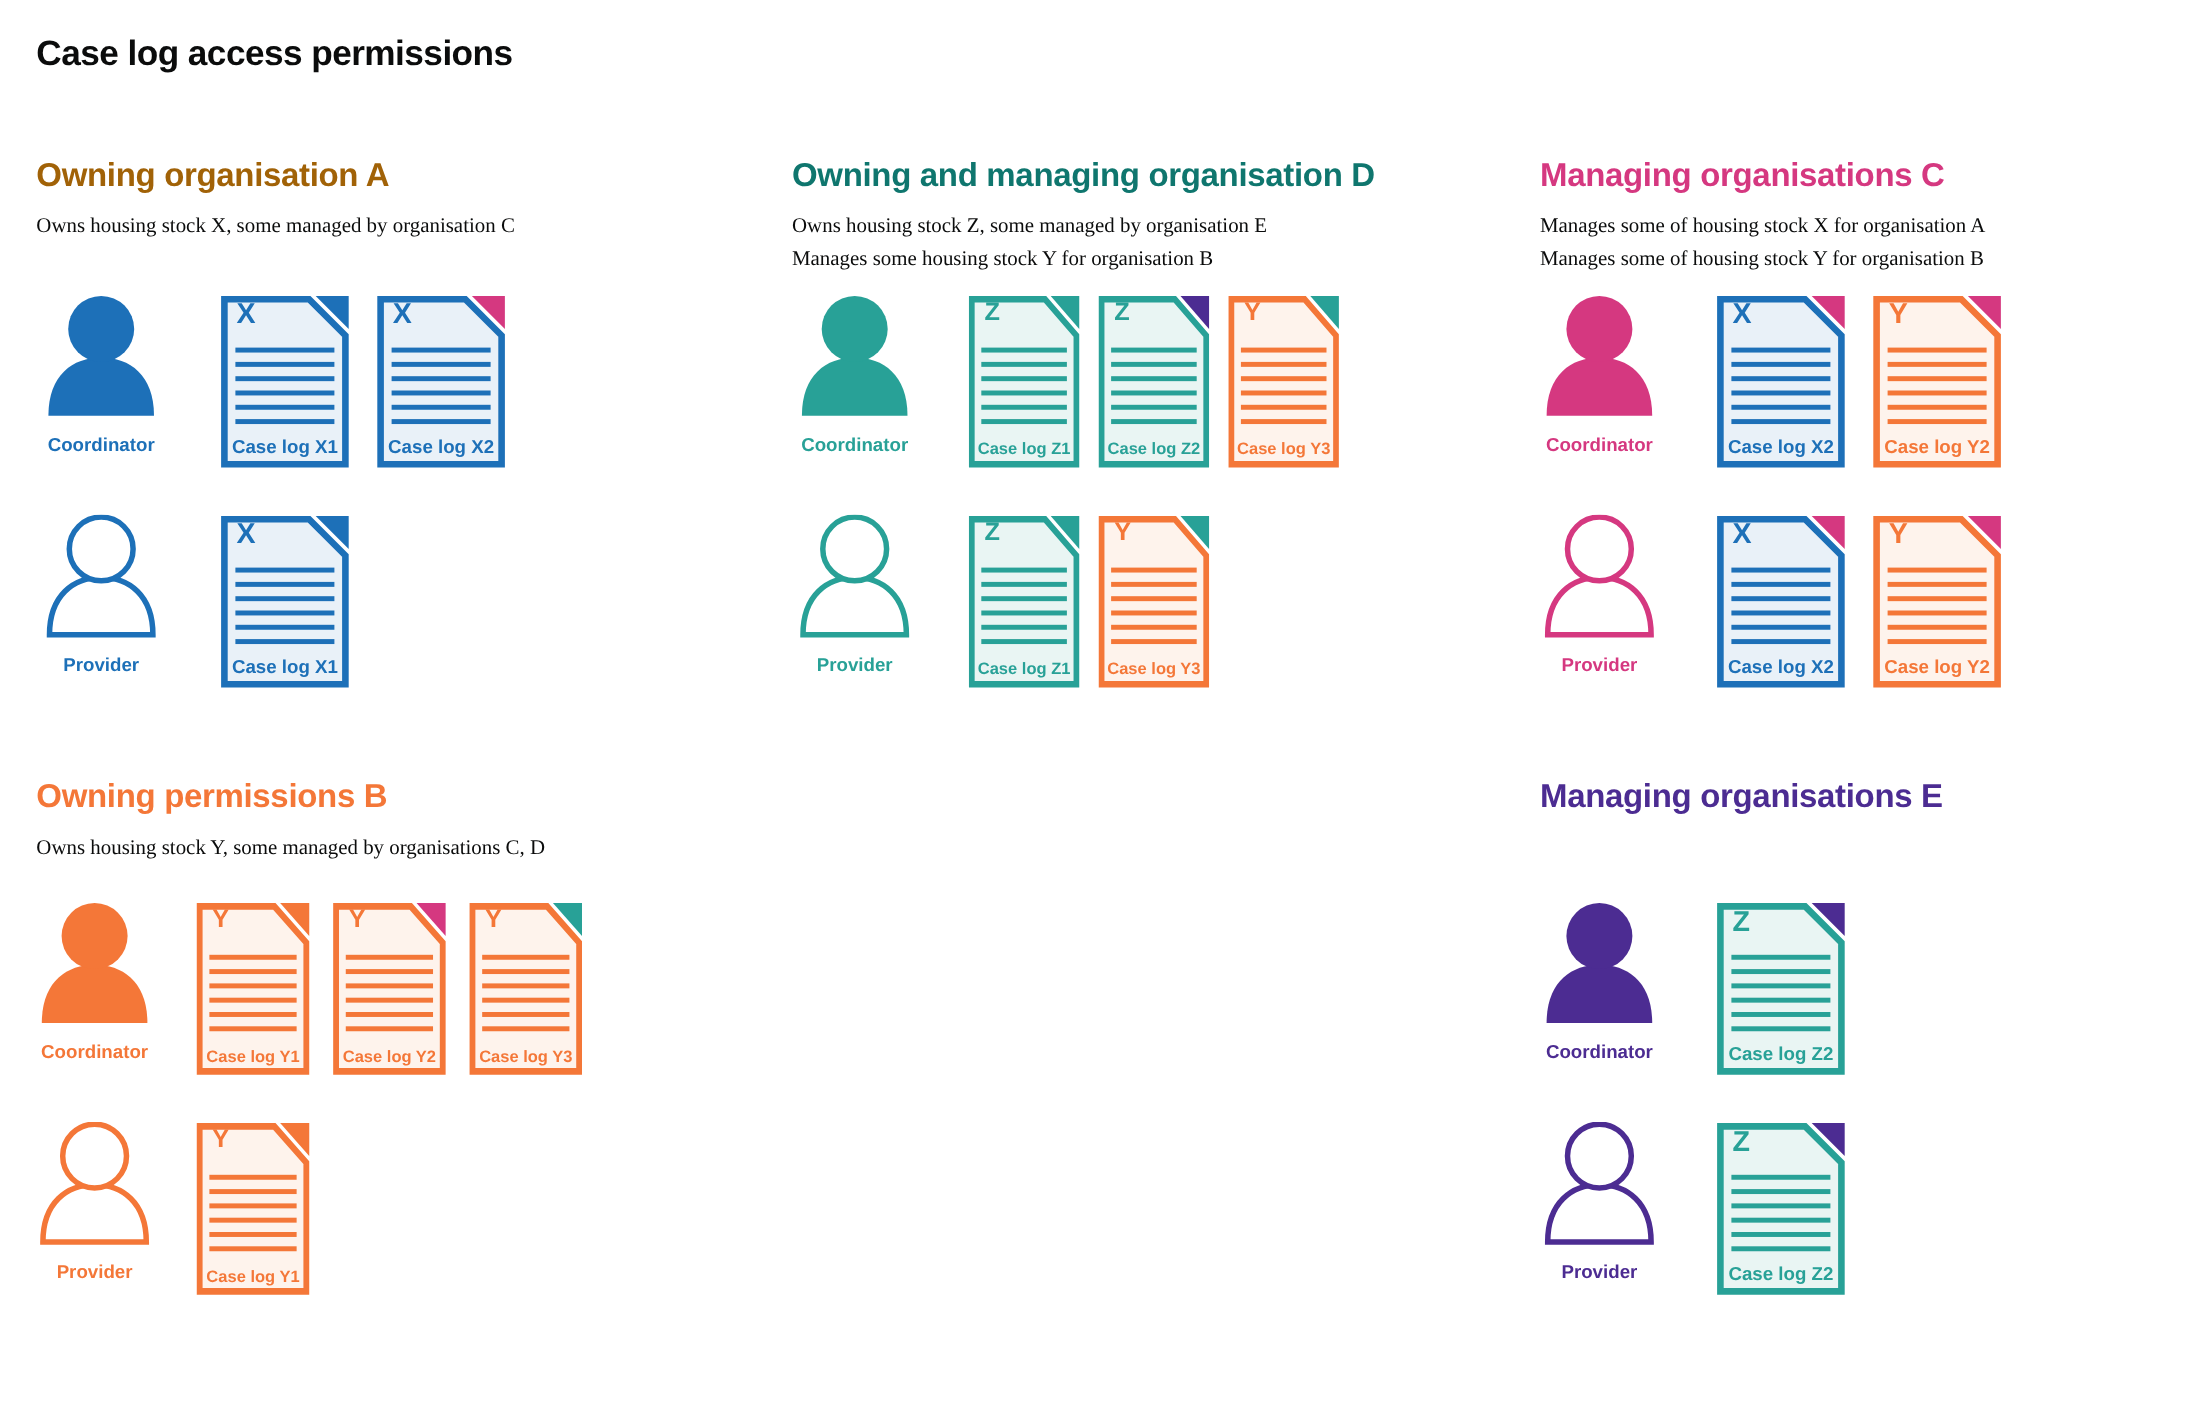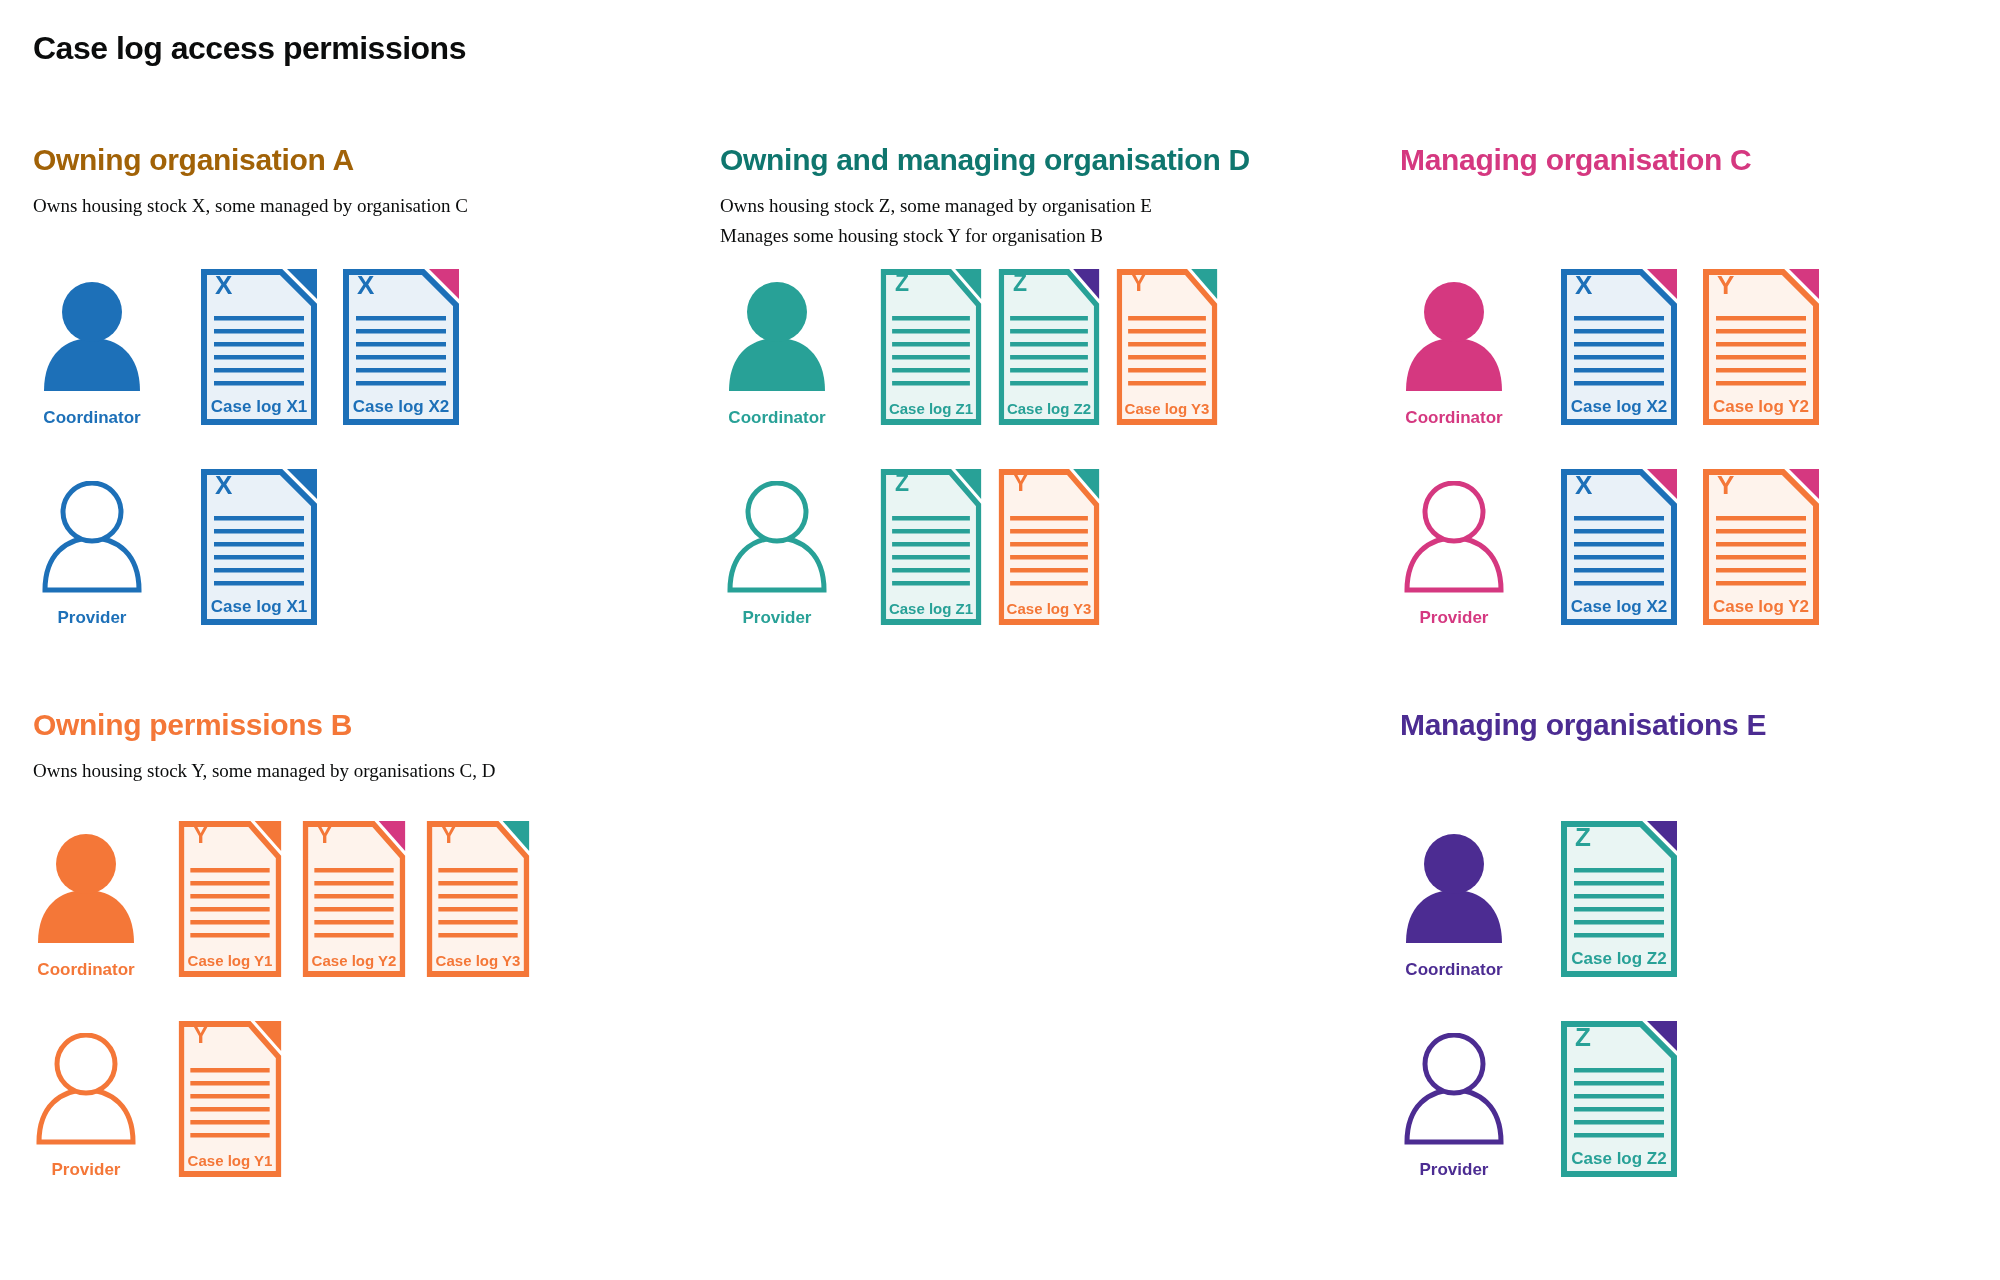--- a/index.html
+++ b/index.html
@@ -24,21 +24,21 @@
 
   .sec-title{margin:0;font-size:30px;font-weight:700;letter-spacing:-0.3px;line-height:1.15;}
   .sec-desc{margin-top:13px;font-size:19px;line-height:30px;color:#0b0c0c;font-family:Liberation Serif, serif;}
   .desc-line{white-space:nowrap;}
 
   .row{position:absolute;left:0;display:flex;align-items:flex-start;}
   .row-0{top:var(--row1);}
   .row-1{top:var(--row2);}
 
   .person-cell{position:relative;width:var(--docs-start);height:160px;flex:none;}
-  .person-inner{position:absolute;top:13px;left:var(--person-left);width:130px;text-align:center;}
+  .person-inner{position:absolute;top:0;left:var(--person-left);width:130px;text-align:center;}
   .person-inner svg{display:block;margin:0 auto;}
   .person-label{margin-top:15px;font-size:17px;font-weight:700;white-space:nowrap;}
 
   .docs{display:flex;gap:var(--doc-gap);}
   .doc{position:relative;width:var(--doc-w);height:158px;flex:none;}
   .doc svg.doc-bg{position:absolute;left:0;top:0;width:100%;height:100%;}
   .doc-letter{position:absolute;top:4px;left:15px;font-weight:700;font-size:var(--letter-size);line-height:1;}
   .doc-label{position:absolute;left:3px;right:3px;bottom:9px;text-align:center;
              font-weight:700;font-size:var(--label-size);white-space:nowrap;}
 </style>
@@ -235,21 +235,25 @@
                   <rect x="14" y="113" width="90" height="4.5" fill="#f47738"></rect>
                 </g>
               </svg>
               <span class="doc-letter" style="color: rgb(244, 119, 56);">Y</span>
               <span class="doc-label" style="color: rgb(244, 119, 56);">Case log Y3</span>
             </div>
           </div>
         </div>
       </section>
       <section class="section" id="sec-2">
-        <h2 class="sec-title" style="color: rgb(213, 56, 128);">Managing organisation C</h2>
+        <h2 class="sec-title" style="color: rgb(213, 56, 128);">Managing organisations C</h2>
+        <div class="sec-desc">
+          <div class="desc-line">Manages some of housing stock X for organisation A</div>
+          <div class="desc-line">Manages some of housing stock Y for organisation B</div>
+        </div>
         <div class="row row-0">
           <div class="person-cell">
             <div class="person-inner">
               <svg viewBox="0 0 104 112" width="104" height="112">
                 <path d="M4 110 C4 73 26 57 52 57 C78 57 100 73 100 110 Z" fill="#d53880"></path>
                 <circle cx="52" cy="31" r="30" fill="#d53880"></circle>
               </svg>
               <div class="person-label" style="color: rgb(213, 56, 128);">Coordinator</div>
             </div>
           </div>

